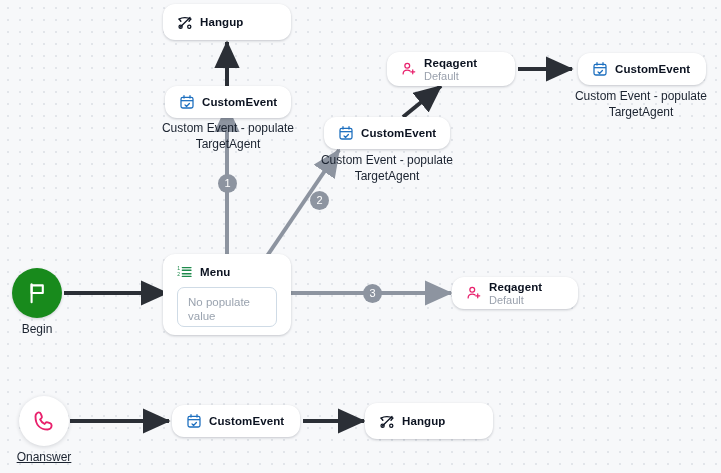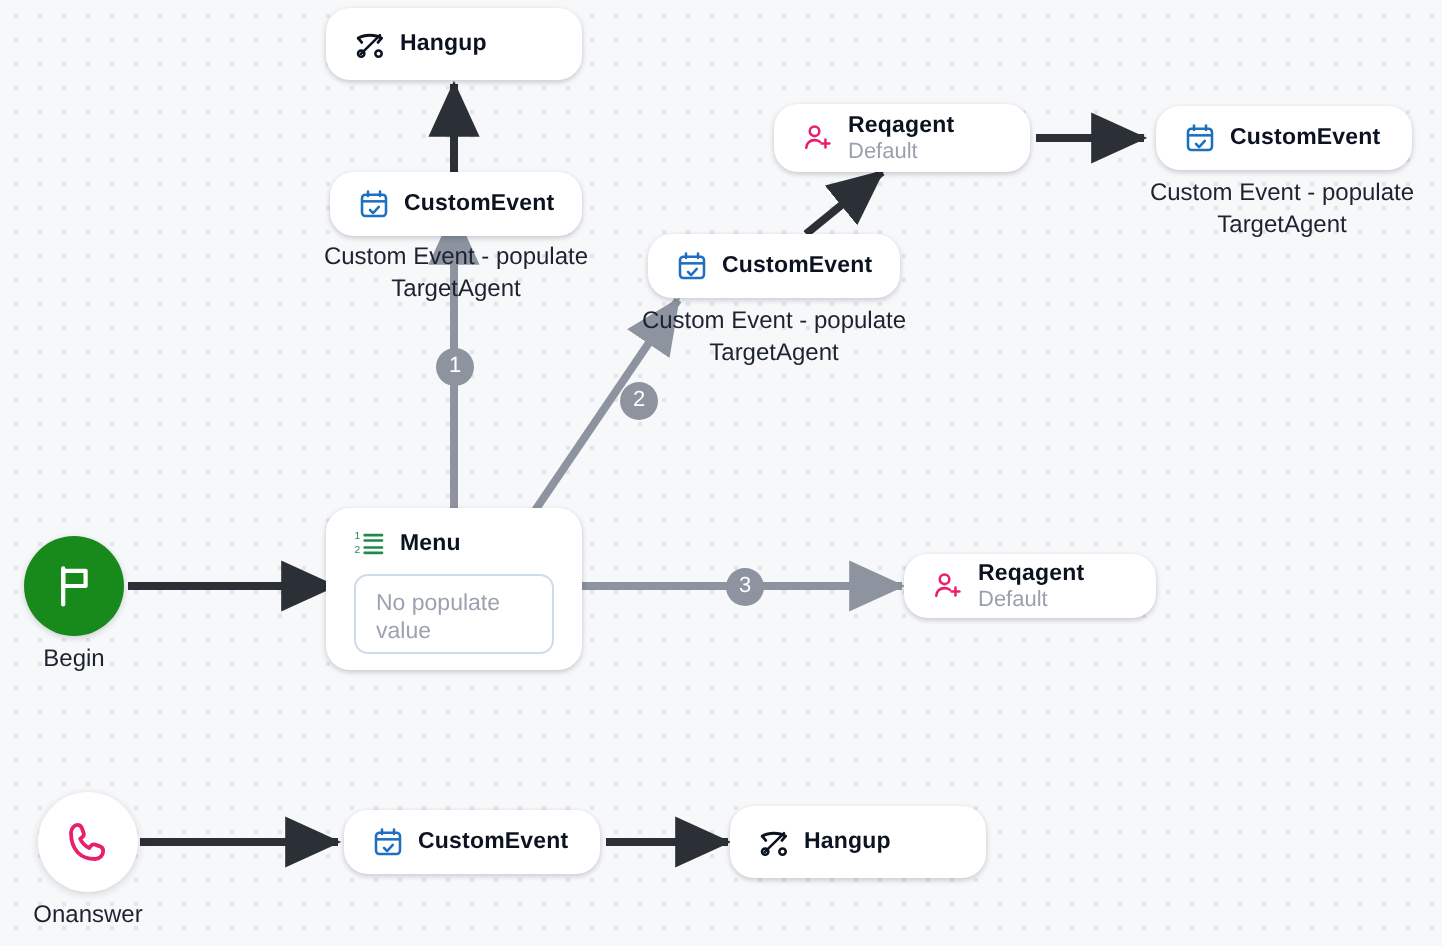--- a/index.html
+++ b/index.html
@@ -302,19 +302,19 @@
       <path d="M6.6 4.4h11.2v7.6H6.6z" fill="none" stroke="#ffffff" stroke-width="2.1" stroke-linejoin="round"></path>
     </svg>
   </div>
   <div class="circle-caption" style="left:0px; top:322px; width:74px;">Begin</div>
 
   <div class="circle-node circle-white" style="left:19px; top:396px;">
     <svg width="24" height="24" viewBox="0 0 24 24">
       <path d="M6.6 3.4c1.2 0 1.9.5 2.3 1.6l.9 2.4c.3.9.1 1.6-.7 2.2l-1 .8c.9 2 2.4 3.6 4.5 4.6l.8-1c.6-.8 1.3-1 2.2-.7l2.4.9c1.1.4 1.6 1.1 1.6 2.3 0 2.2-1.8 4-4 4C8.2 20.5 3.5 15.8 3.5 7.4c0-2.2 1.8-4 3.1-4z" fill="none" stroke="#e8206c" stroke-width="1.9" stroke-linejoin="round"></path>
     </svg>
   </div>
-  <div class="circle-caption" style="left:7px; top:450px; width:74px;">Onanswer</div>
+  <div class="circle-caption" style="left:7px; top:450px; width:74px;text-decoration:underline;">Onanswer</div>
 
   <div class="badge" style="left:218px; top:174px;">1</div>
   <div class="badge" style="left:310px; top:191px;">2</div>
   <div class="badge" style="left:363px; top:284px;">3</div>
 
 </div>
 
 </body></html>

